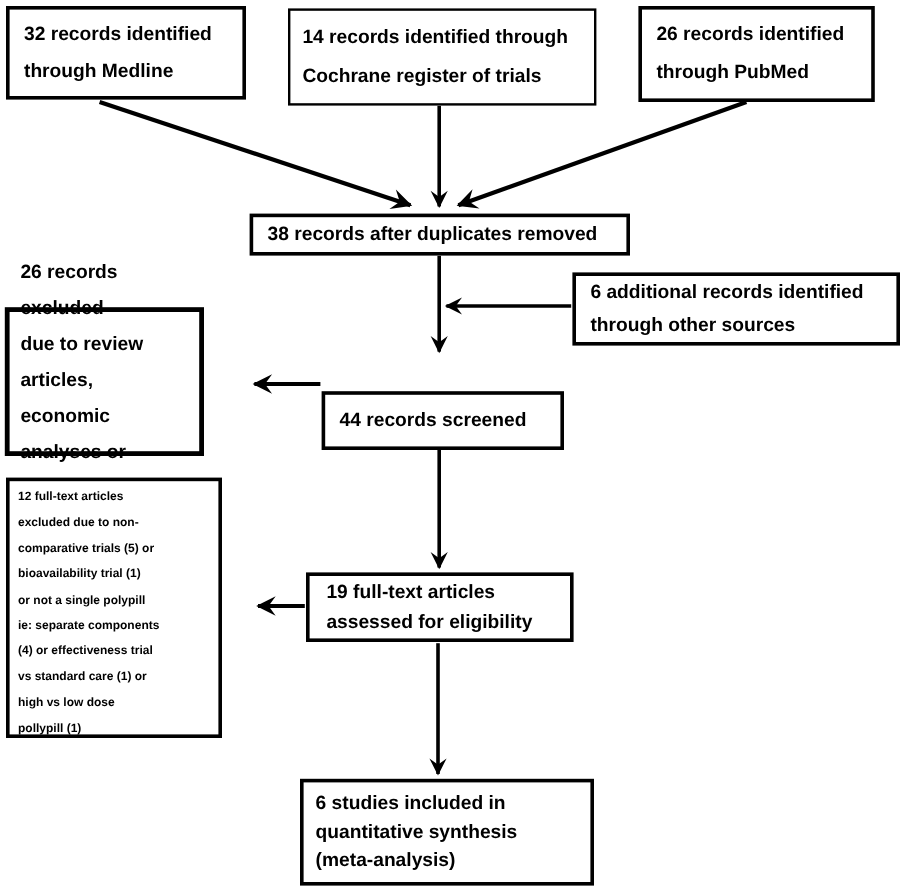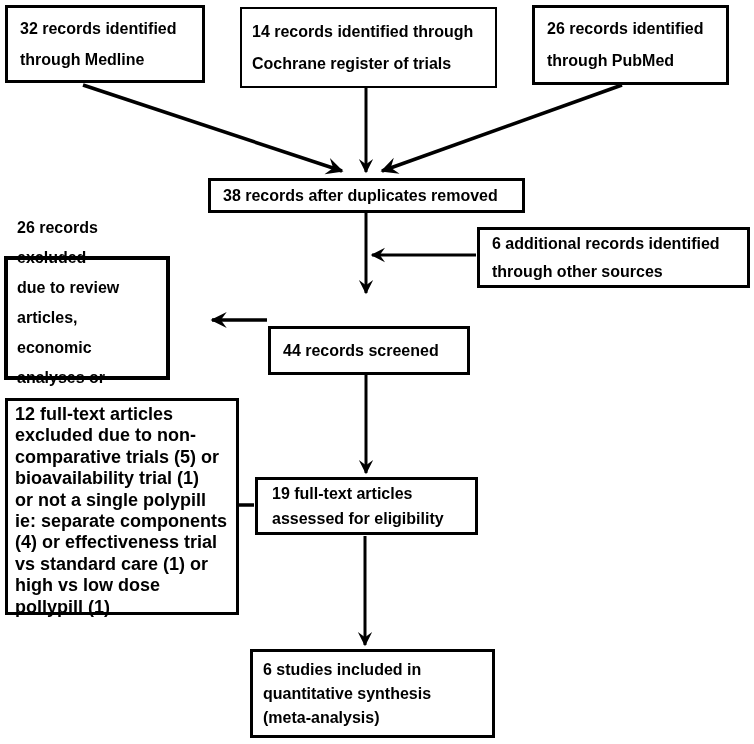--- a/index.html
+++ b/index.html
@@ -40,21 +40,21 @@
   
   .box-medline   { left: 5px;   top: 5px;   width: 200px; height: 78px;  line-height: 31px; }
   .box-cochrane  { left: 240px; top: 7px;   width: 257px; height: 81px;  border-width: 2px; padding-left: 10px; line-height: 32px; }
   .box-pubmed    { left: 532px; top: 5px;   width: 197px; height: 80px;  line-height: 32px; }
   
   .box-duplicates{ left: 208px; top: 178px; width: 317px; height: 35px;  line-height: 18px; }
   .box-additional{ left: 477px; top: 227px; width: 273px; height: 61px;  line-height: 28px; }
   .box-screened  { left: 268px; top: 297px; width: 202px; height: 49px;  line-height: 18px; margin-top: 29px; }
   .box-excl-scr  { left: 4px;   top: 256px; width: 166px; height: 124px; border-width: 4px; padding-left: 9px; line-height: 30px; }
   .box-eligibility { left: 255px; top: 477px; width: 223px; height: 58px; padding-left: 14px; line-height: 25px; }
-  .box-excl-ft   { left: 5px;   top: 398px; width: 234px; height: 217px; justify-content: flex-start; padding-top: 3px; padding-left: 7px; padding-right: 0; font-size: 18px; line-height: 21.4px; }
+  .box-excl-ft   { left: 5px;   top: 398px; width: 180px; height: 217px; justify-content: flex-start; padding-top: 3px; padding-left: 7px; padding-right: 0; font-size: 10px; line-height: 21.4px; }
   .box-included  { left: 250px; top: 649px; width: 245px; height: 89px;  padding-left: 10px; line-height: 24px; }
 </style>
 </head>
 <body>
 
 <div id="canvas">
 
   <svg id="arrow-layer" width="754" height="744" viewBox="0 0 754 744">
     <defs>
       <marker id="arw" viewBox="0 0 12 12" refX="10.5" refY="6" markerWidth="5.2" markerHeight="5.2" orient="auto-start-reverse">

